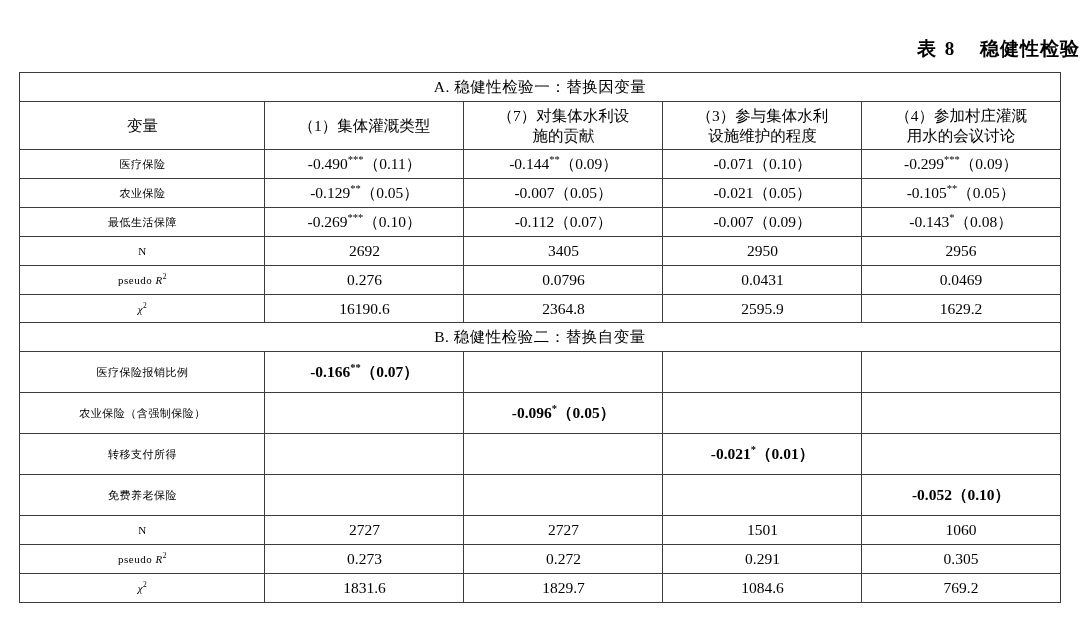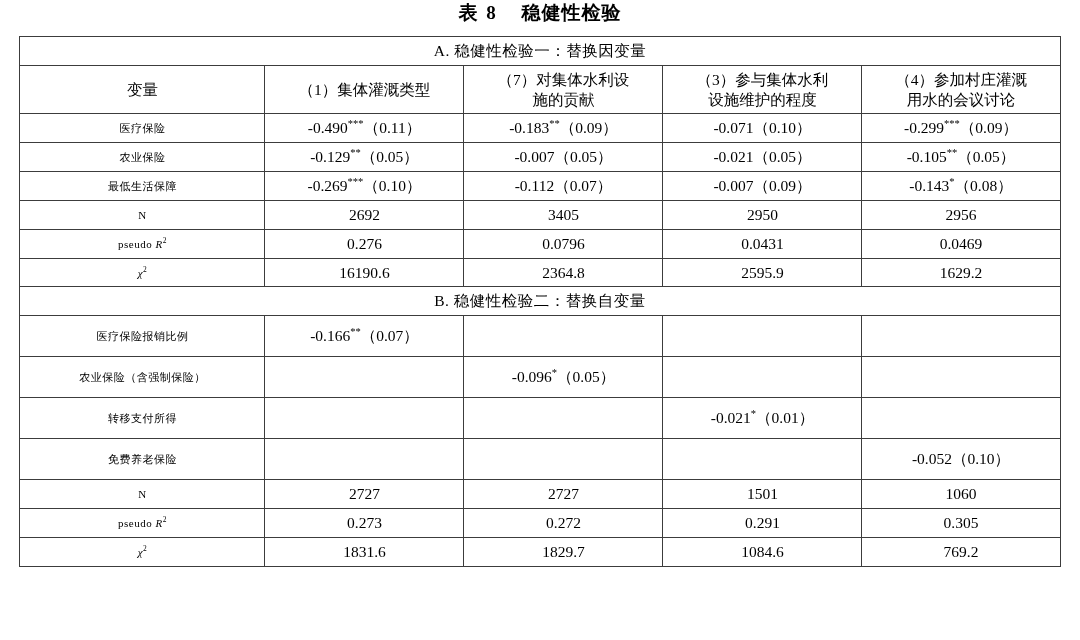--- a/index.html
+++ b/index.html
@@ -14,26 +14,27 @@
     color: #000000;
     overflow: hidden;
   }
   .page {
     width: 1080px;
     height: 640px;
     position: relative;
     box-sizing: border-box;
   }
   .table-title {
-    text-align: center;
+    text-align: right;
     font-size: 19px;
     font-weight: bold;
     letter-spacing: 1px;
     padding-top: 0;
     padding-bottom: 10px;
+    margin-top: 36px;
   }
   .table-title .tnum {
     letter-spacing: 2px;
   }
   table.main {
     border-collapse: collapse;
     width: 1040px;
     margin: 0 auto;
     table-layout: fixed;
     font-size: 15.5px;
@@ -57,20 +58,21 @@
   }
   .varname {
     font-size: 11px;
     letter-spacing: 0.5px;
   }
   .num {
     font-size: 15.5px;
   }
   .empty-cell {
     height: 32px;
+    font-weight: bold;
   }
   sup {
     font-size: 0.68em;
     vertical-align: super;
     line-height: 0;
   }
   .chi {
     font-style: italic;
     font-family: "Liberation Serif", serif;
   }
@@ -125,21 +127,21 @@
         </td>
         <td class="colhead">
           <span class="cellwrap">（4）参加村庄灌溉</span>
           <span class="cellwrap">用水的会议讨论</span>
         </td>
       </tr>
 
       <tr>
         <td class="varname">医疗保险</td>
         <td class="num"><span>-0.490</span><sup>***</sup><span>（0.11）</span></td>
-        <td class="num"><span>-0.183</span><sup>**</sup><span>（0.09）</span></td>
+        <td class="num"><span>-0.144</span><sup>**</sup><span>（0.09）</span></td>
         <td class="num"><span>-0.071</span><sup></sup><span>（0.10）</span></td>
         <td class="num"><span>-0.299</span><sup>***</sup><span>（0.09）</span></td>
       </tr>
       <tr>
         <td class="varname">农业保险</td>
         <td class="num"><span>-0.129</span><sup>**</sup><span>（0.05）</span></td>
         <td class="num"><span>-0.007</span><sup></sup><span>（0.05）</span></td>
         <td class="num"><span>-0.021</span><sup></sup><span>（0.05）</span></td>
         <td class="num"><span>-0.105</span><sup>**</sup><span>（0.05）</span></td>
       </tr>

